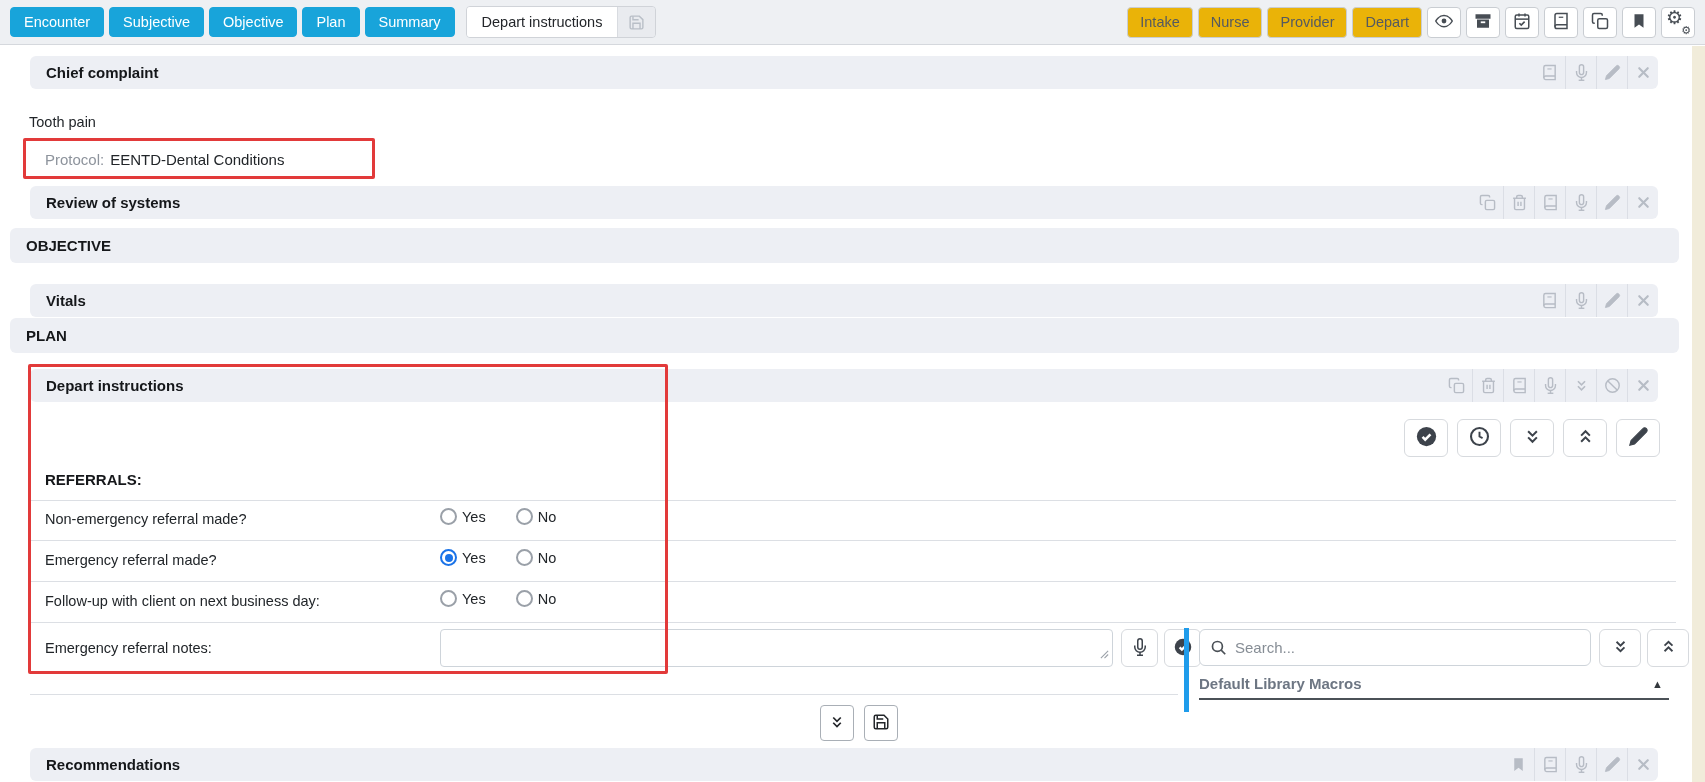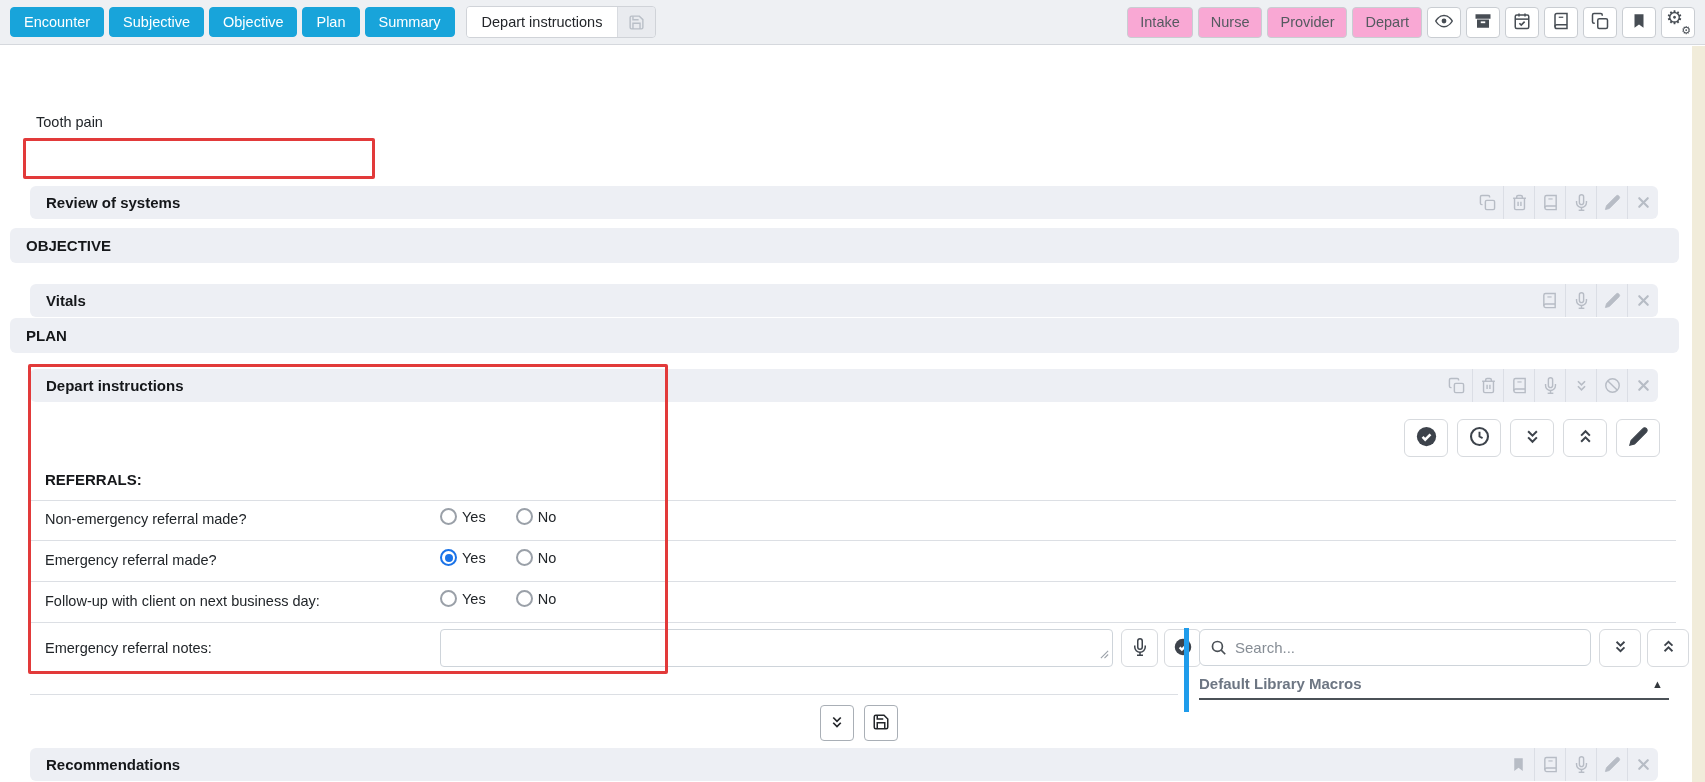--- a/index.html
+++ b/index.html
@@ -9,21 +9,21 @@
 
   
   .topbar { position:absolute; top:0; left:0; width:1705px; height:45px; background:#eef0f3;
             border-bottom:1px solid #d5d8dd; display:flex; align-items:center; justify-content:space-between; padding:0 10px; }
   .topbar-left, .topbar-right { display:flex; align-items:center; gap:5px; }
   .btn-blue { background:#18a4da; color:#fff; border:1px solid #18a4da; border-radius:4px; height:30px;
               padding:0 13px; font-size:14.5px; font-family:inherit; cursor:pointer; }
   .tabgroup { display:flex; align-items:stretch; border:1px solid #d0d3d8; border-radius:4px; overflow:hidden; margin-left:6px; height:32px; }
   .tab-label { background:#fff; color:#23262a; font-size:14.5px; display:flex; align-items:center; padding:0 15px; }
   .tab-save { background:#e9ebef; color:#b9bfc7; display:flex; align-items:center; padding:0 10px; border-left:1px solid #d8dbe0; }
-  .btn-white { background:#f9a8d4; color:#555a60; border:1px solid #c9cdd2; border-radius:4px; height:31px;
+  .btn-white { background:#eab308; color:#555a60; border:1px solid #c9cdd2; border-radius:4px; height:31px;
                padding:0 12px; font-size:14.5px; font-family:inherit; cursor:pointer; }
   .icon-btn { background:#fff; color:#474d54; border:1px solid #c9cdd2; border-radius:4px; height:31px; width:34px;
               display:flex; align-items:center; justify-content:center; cursor:pointer; }
   .icon-btn svg { width:18px; height:18px; }
   .gearwrap { position:relative; width:20px; height:20px; }
   .gear-big { position:absolute; left:-2px; top:-4px; font-size:19px; line-height:20px; }
   .gear-small { position:absolute; right:-3px; bottom:-4px; font-size:11px; line-height:11px; }
 
   .beige-strip { position:absolute; top:46px; right:0; width:13px; height:736px; background:#f1ecda; }
 
@@ -232,21 +232,50 @@
           <span class="gearwrap">
             <span class="gear-big">⚙</span>
             <span class="gear-small">⚙</span>
           </span>
         </button>
     </div>
   </header>
 
   <div class="beige-strip"></div>
 
-  <div class="body-text" style="left:36px; top:114px;">Tooth pain</div>
+  <div class="hdr" style="top:56px">
+    <span class="hdr-title">Chief complaint</span>
+    <span class="hdr-icons">
+      <span class="hicon">
+          <svg>
+            <use href="#i-book"></use>
+          </svg>
+        </span>
+      <span class="hicon">
+          <svg>
+            <use href="#i-mic"></use>
+          </svg>
+        </span>
+      <span class="hicon">
+          <svg>
+            <use href="#i-pencil"></use>
+          </svg>
+        </span>
+      <span class="hicon">
+          <svg>
+            <use href="#i-x"></use>
+          </svg>
+        </span>
+    </span>
+  </div>
+  <div class="body-text" style="left:29px; top:114px;">Tooth pain</div>
+  <div class="proto-line">
+    <span class="proto-label">Protocol:</span>
+    <span class="proto-value">EENTD-Dental Conditions</span>
+  </div>
   <div class="redbox" style="left:23px; top:138px; width:352px; height:41px;"></div>
 
   <div class="hdr" style="top:186px">
     <span class="hdr-title">Review of systems</span>
     <span class="hdr-icons">
       <span class="hicon">
           <svg>
             <use href="#i-copy"></use>
           </svg>
         </span>

